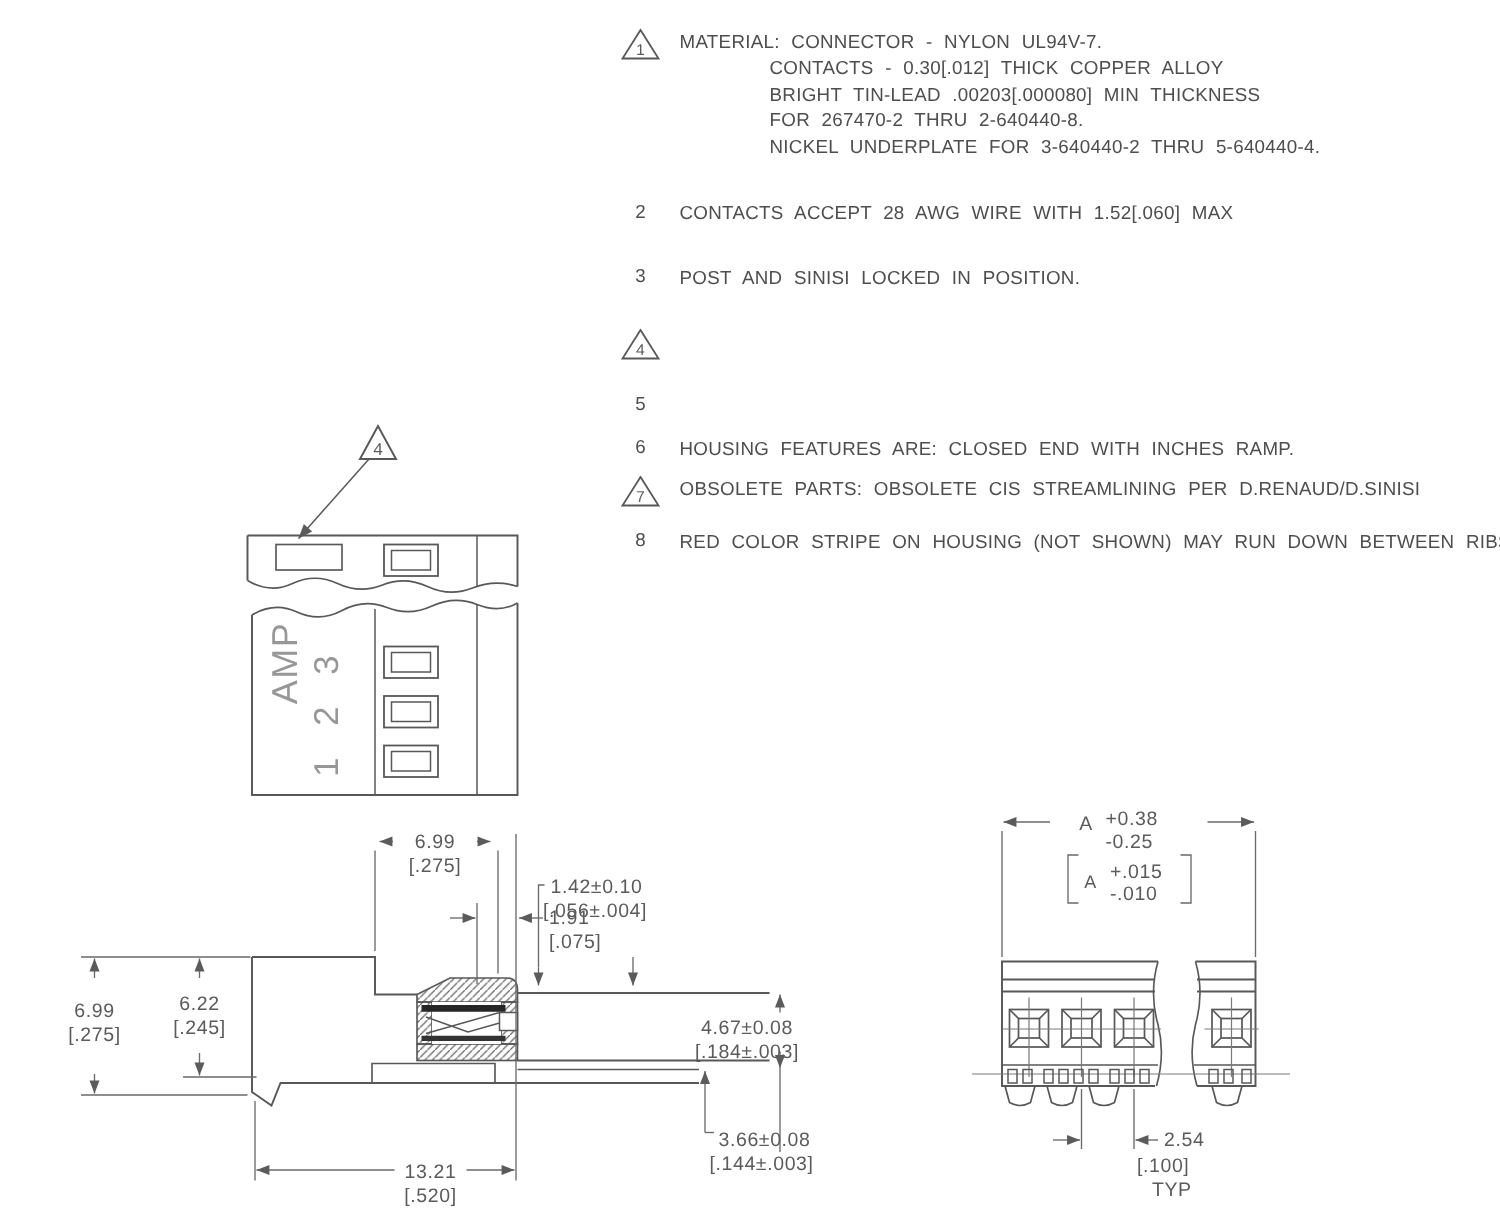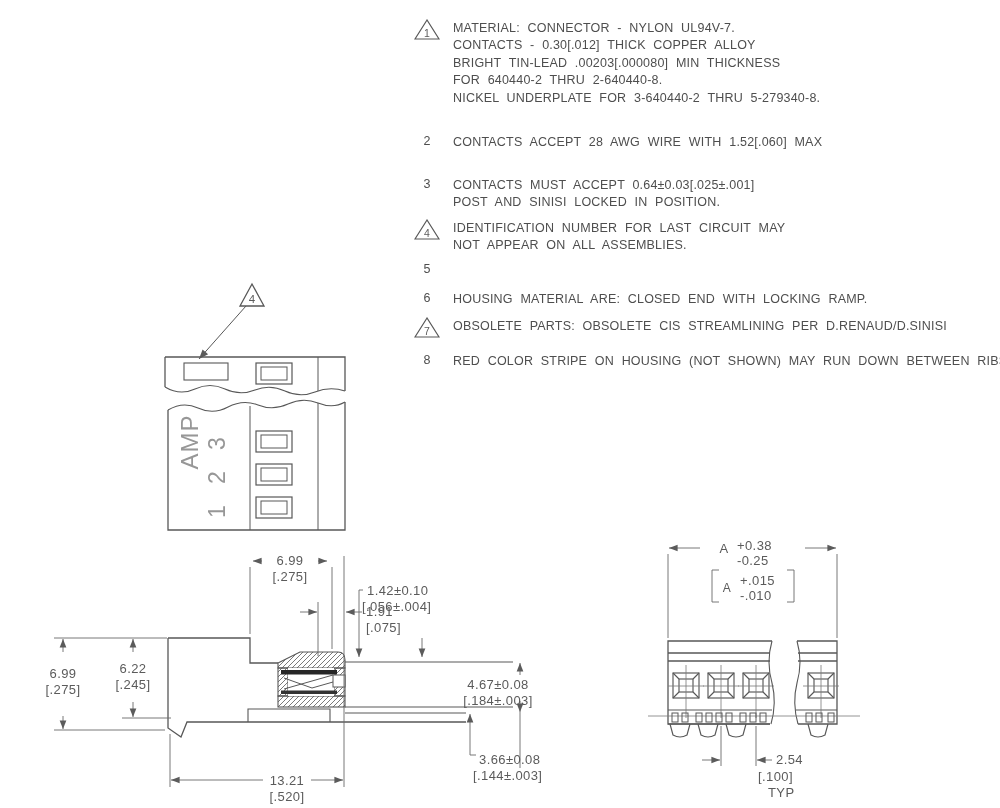--- a/index.html
+++ b/index.html
@@ -4,21 +4,21 @@
 <style>
   html,body{margin:0;padding:0;background:#fff;}
   #sheet{position:relative;width:1000px;height:808px;background:#fff;overflow:hidden;
          font-family:"Liberation Sans",sans-serif;}
   #views{position:absolute;left:0;top:0;}
   .note{position:absolute;color:#4e4e4e;font-size:12.5px;letter-spacing:.2px;
         word-spacing:4px;line-height:17.4px;white-space:nowrap;}
   .note .badge{position:absolute;left:0;top:-1px;width:28px;text-align:center;}
   .note .num{display:inline-block;width:28px;text-align:center;color:#4e4e4e;}
   .note .lines{margin-left:40px;}
-  .note .indent{}
+  .note .indent{margin-left:60px;}
   .flag-tri{display:block;margin:0 auto;}
   svg text{font-family:"Liberation Sans",sans-serif;fill:#5b5b5b;}
   .dimtxt{font-size:13px;letter-spacing:.4px;}
   .stamp{fill:#979797;letter-spacing:1px;}
 </style>
 </head>
 <body>
 
 <div id="sheet">
 
@@ -231,61 +231,56 @@
     <span class="badge">
       <svg class="flag-tri" width="26" height="22">
             <polygon points="13,1 1,20 25,20" fill="none" stroke="#585858" stroke-width="1.2"></polygon>
         <text x="13" y="17.5" font-size="10.5" text-anchor="middle">1</text>
           </svg>
     </span>
     <div class="lines">
       <div>MATERIAL: CONNECTOR - NYLON UL94V-7.</div>
       <div class="indent">CONTACTS - 0.30[.012] THICK COPPER ALLOY</div>
       <div class="indent">BRIGHT TIN-LEAD .00203[.000080] MIN THICKNESS</div>
-      <div class="indent">FOR 640440-2 THRU 2-640440-8.</div>
-      <div class="indent">NICKEL UNDERPLATE FOR 3-640440-2 THRU 5-279340-8.</div>
+      <div class="indent">FOR 267470-2 THRU 2-640440-8.</div>
+      <div class="indent">NICKEL UNDERPLATE FOR 3-640440-2 THRU 5-640440-4.</div>
     </div>
   </div>
 
   <div class="note" style="left:413px;top:134px">
     <span class="badge"><span class="num">2</span></span>
     <div class="lines">
       <div>CONTACTS ACCEPT 28 AWG WIRE WITH 1.52[.060] MAX</div>
     </div>
   </div>
 
   <div class="note" style="left:413px;top:177px">
     <span class="badge"><span class="num">3</span></span>
     <div class="lines">
-      <div>CONTACTS MUST ACCEPT 0.64±0.03[.025±.001]</div>
       <div>POST AND SINISI LOCKED IN POSITION.</div>
     </div>
   </div>
 
   <div class="note" style="left:413px;top:220px">
     <span class="badge">
       <svg class="flag-tri" width="26" height="22">
             <polygon points="13,1 1,20 25,20" fill="none" stroke="#585858" stroke-width="1.2"></polygon>
         <text x="13" y="17.5" font-size="10.5" text-anchor="middle">4</text>
           </svg>
     </span>
-    <div class="lines">
-      <div>IDENTIFICATION NUMBER FOR LAST CIRCUIT MAY</div>
-      <div>NOT APPEAR ON ALL ASSEMBLIES.</div>
-    </div>
   </div>
 
   <div class="note" style="left:413px;top:262px">
     <span class="badge"><span class="num">5</span></span>
   </div>
 
   <div class="note" style="left:413px;top:291px">
     <span class="badge"><span class="num">6</span></span>
     <div class="lines">
-          <div>HOUSING MATERIAL ARE: CLOSED END WITH LOCKING RAMP.</div>
+          <div>HOUSING FEATURES ARE: CLOSED END WITH INCHES RAMP.</div>
         </div>
   </div>
 
   <div class="note" style="left:413px;top:318px">
     <span class="badge">
       <svg class="flag-tri" width="26" height="22">
             <polygon points="13,1 1,20 25,20" fill="none" stroke="#585858" stroke-width="1.2"></polygon>
         <text x="13" y="17.5" font-size="10.5" text-anchor="middle">7</text>
           </svg>
     </span>

